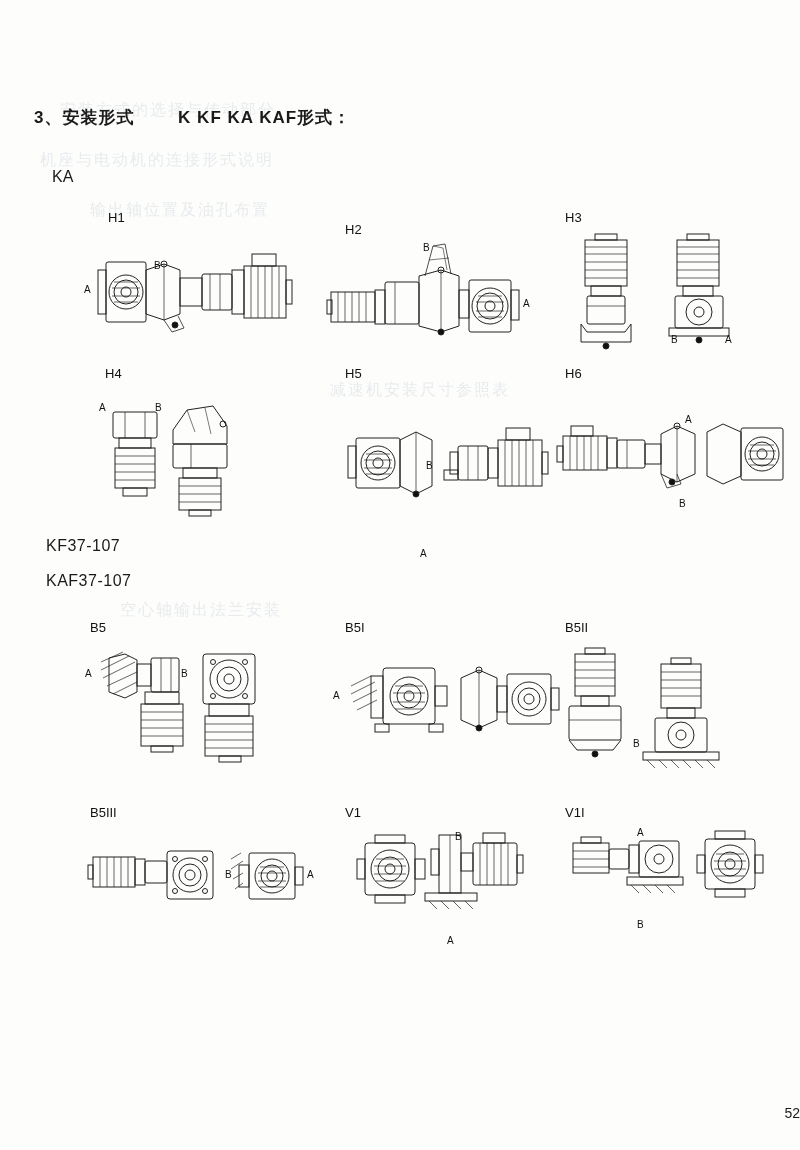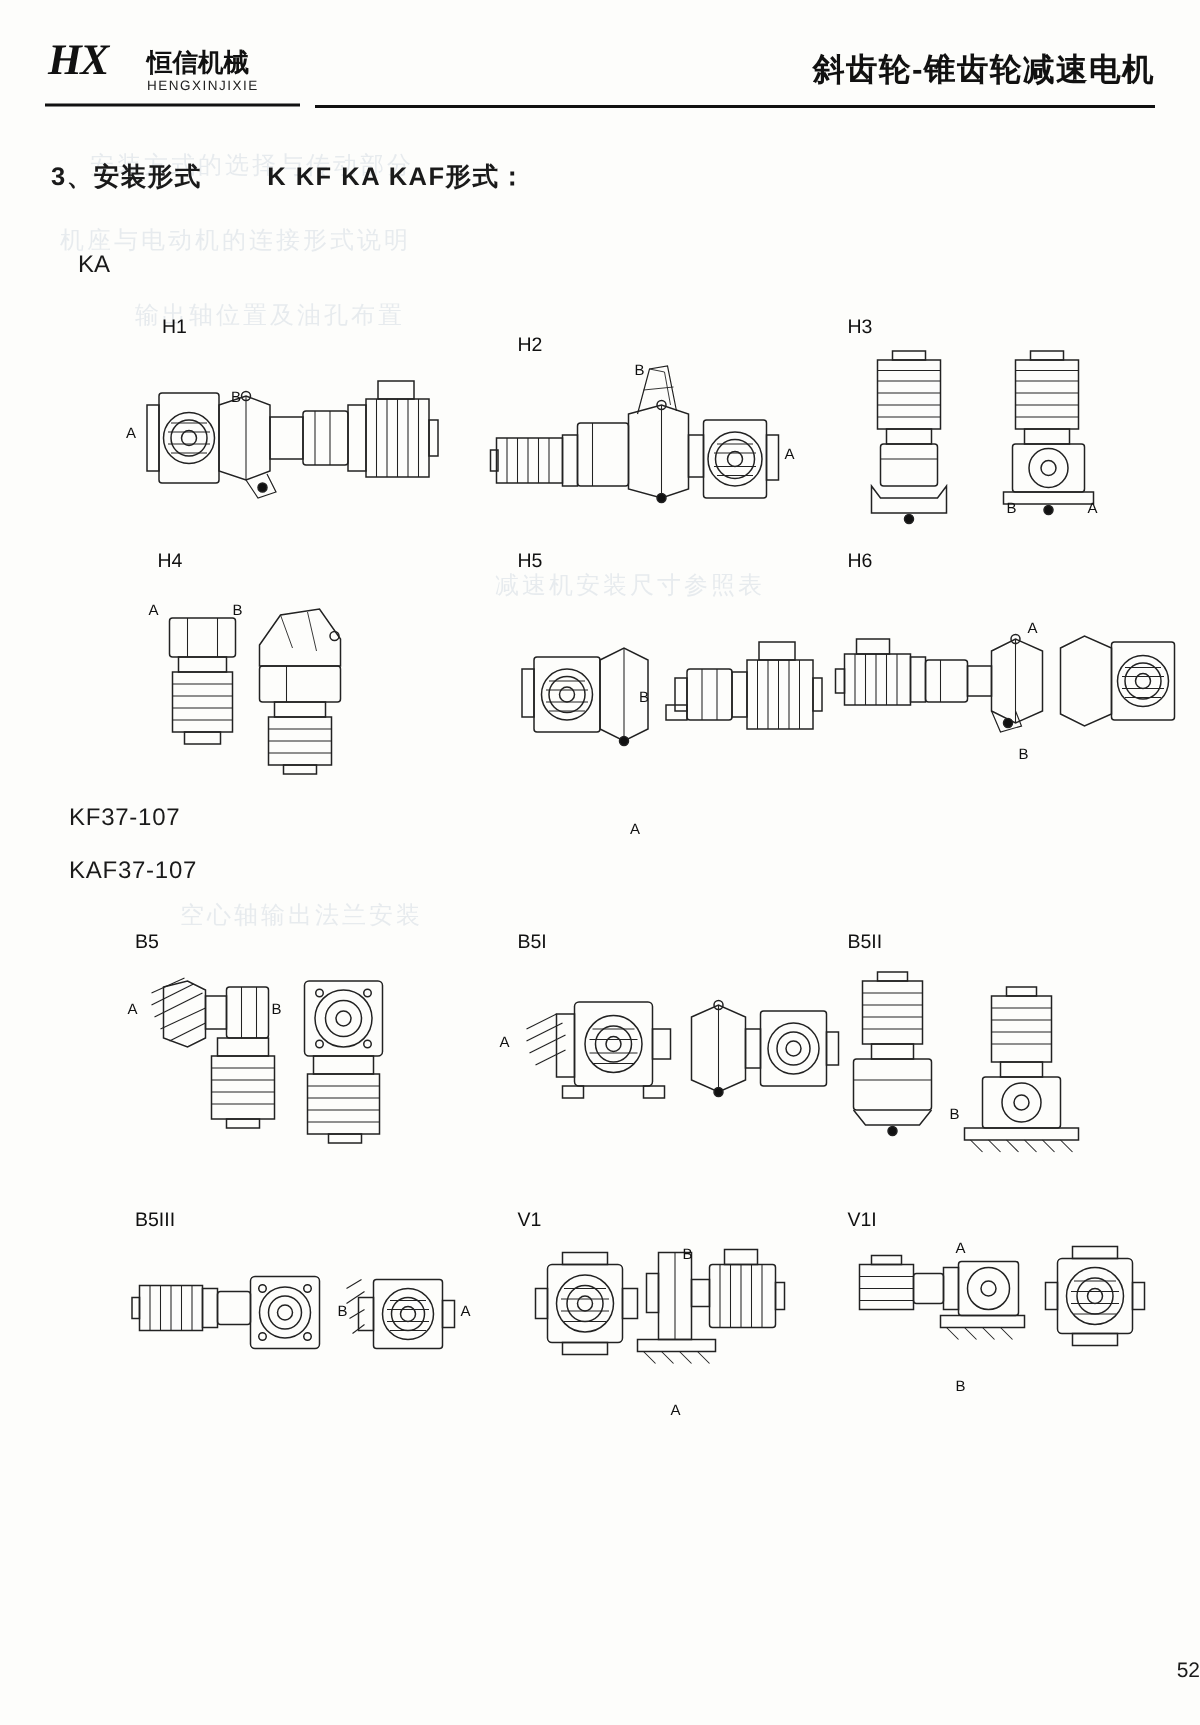--- a/index.html
+++ b/index.html
@@ -169,30 +169,20 @@
 <body>
 
 <div class="page">
 
   <div class="bleed" style="left:60px; top:100px;">安装方式的选择与传动部分</div>
   <div class="bleed" style="left:40px; top:150px;">机座与电动机的连接形式说明</div>
   <div class="bleed" style="left:90px; top:200px;">输出轴位置及油孔布置</div>
   <div class="bleed" style="left:330px; top:380px;">减速机安装尺寸参照表</div>
   <div class="bleed" style="left:120px; top:600px;">空心轴输出法兰安装</div>
 
-  <div class="header">
-    <div class="logo">
-      <div class="hx">HX</div>
-      <div class="cn">恒信机械</div>
-      <div class="py">HENGXINJIXIE</div>
-      <div class="underline"></div>
-    </div>
-    <div class="header-title">斜齿轮-锥齿轮减速电机</div>
-    <div class="header-rule"></div>
-  </div>
 
   <div class="sec-title">
     <span>3、安装形式</span>
     <span class="sp">&nbsp;&nbsp;&nbsp;</span>
     <span>K  KF  KA  KAF形式：</span>
   </div>
 
   <div class="label-ka">KA</div>
   <div class="label-kf">KF37-107</div>
   <div class="label-kaf">KAF37-107</div>

